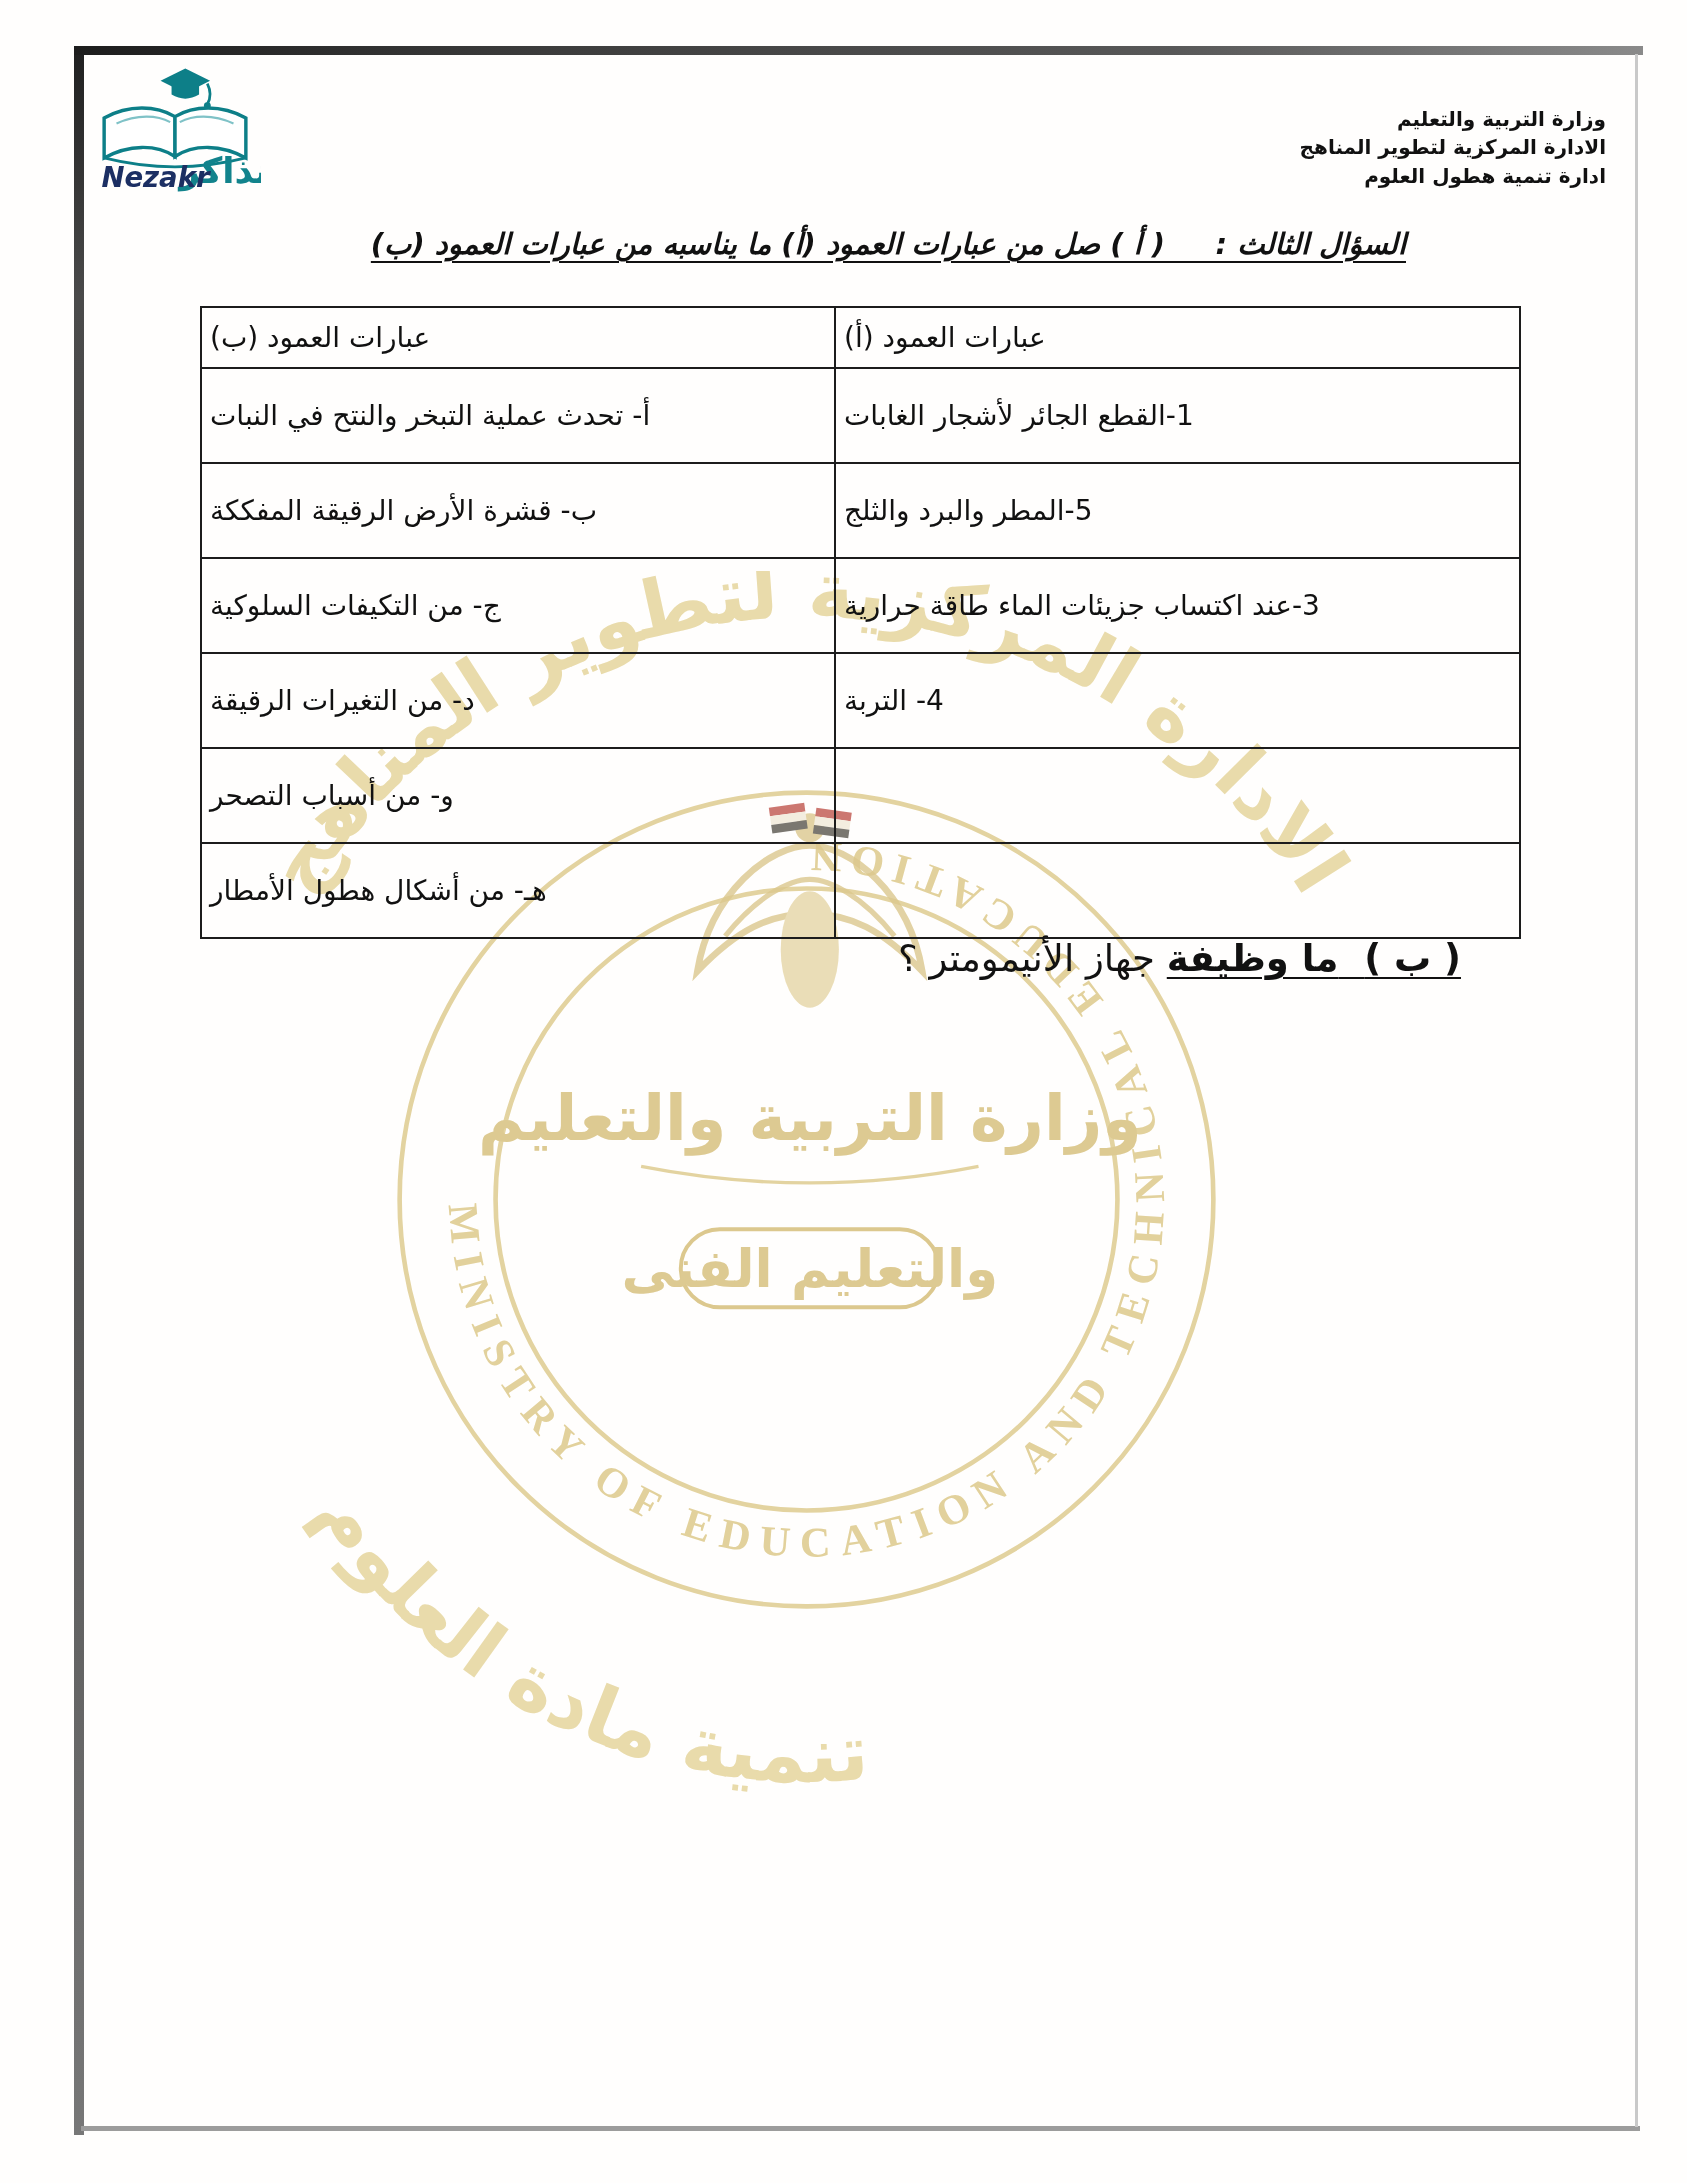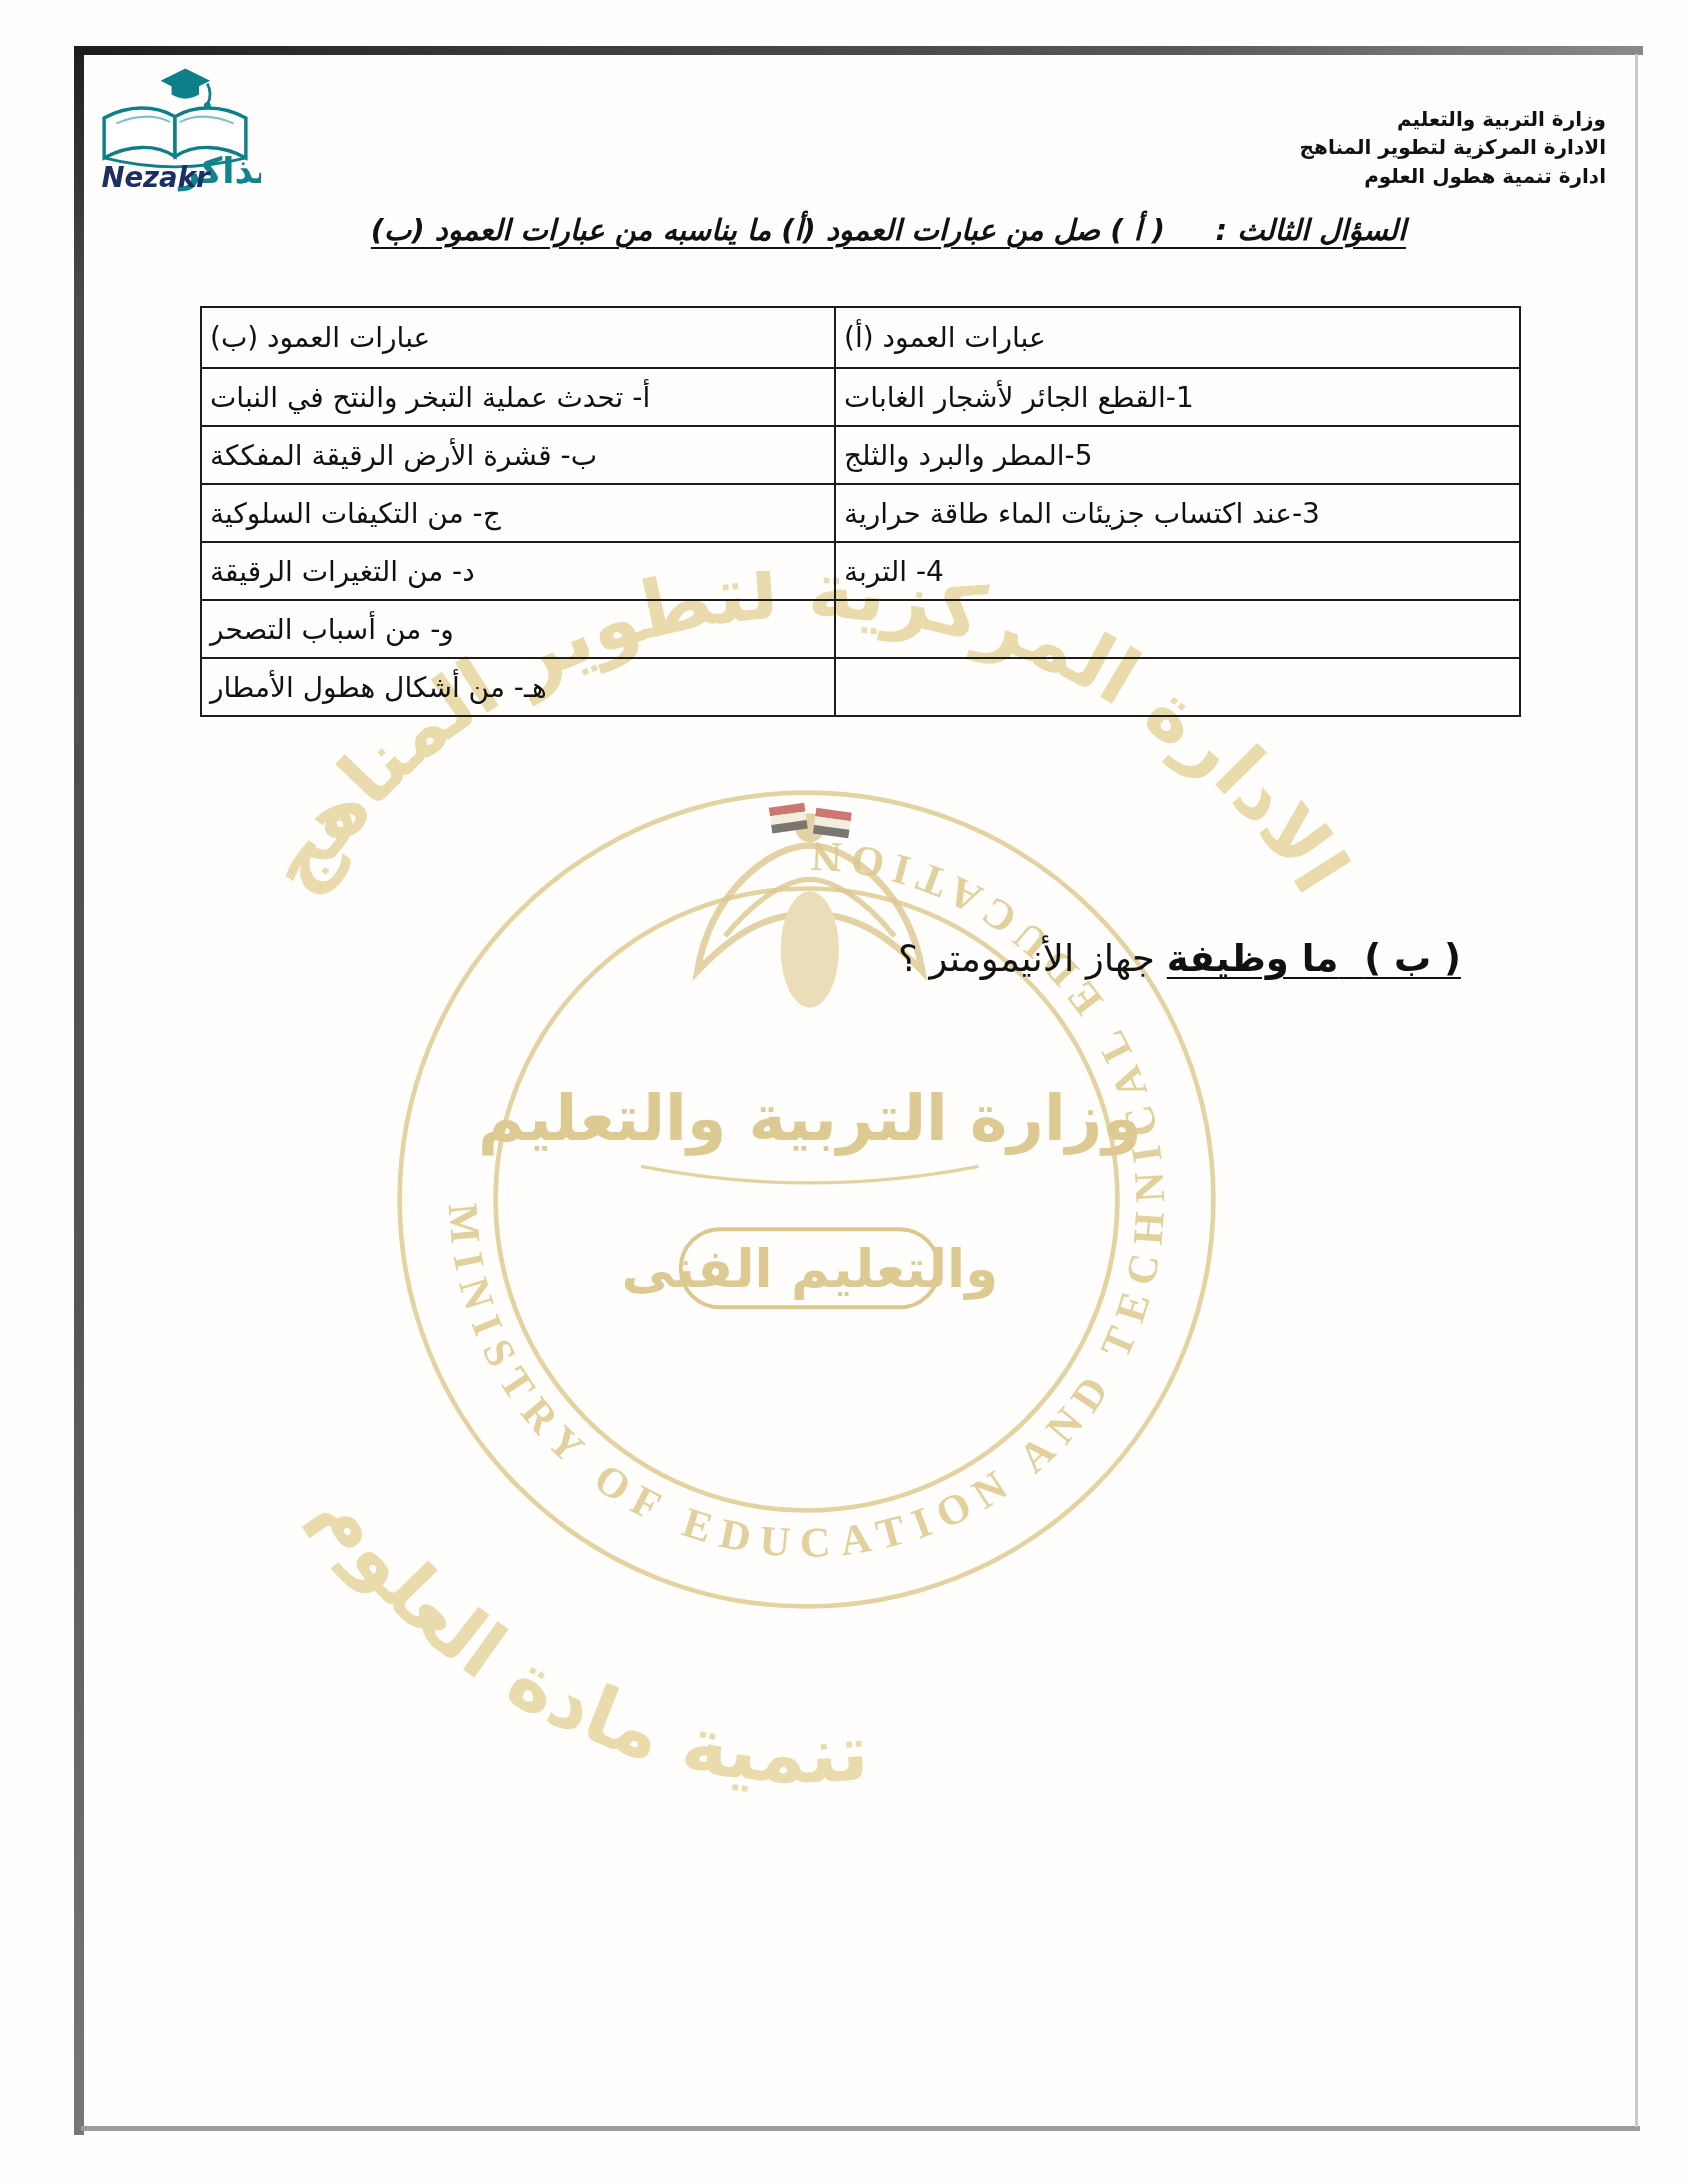--- a/index.html
+++ b/index.html
@@ -22,31 +22,31 @@
   .content { position:absolute; inset:0; z-index:1; }
 
   
   .letterhead { position:absolute; top:105px; right:81px; text-align:right; direction:rtl;
                 font-size:20px; font-weight:bold; line-height:28.4px; }
 
   
   .brand { position:absolute; left:89px; top:54px; width:172px; height:139px; }
 
   
-  .q-title { position:absolute; top:213px; right:281px; direction:rtl; font-size:29px; font-weight:bold;
+  .q-title { position:absolute; top:227px; right:281px; direction:rtl; font-size:29px; font-weight:bold;
              text-decoration:underline; text-underline-offset:6.6px; text-decoration-thickness:2px;
              white-space:nowrap; font-style:italic; }
 
   
   .match-table { position:absolute; left:200px; top:306px; width:1319px; border-collapse:collapse;
                  table-layout:fixed; direction:rtl; background:transparent; }
   .match-table td { border:2px solid #1c1c1c; vertical-align:middle; text-align:left;
                     padding:0 25px 0 8px; font-size:28px; line-height:1.25; }
   .match-table tr.head td { height:61px; }
-  .match-table tr.body td { height:58px; }
+  .match-table tr.body td { height:95px; }
 
   
   .part-b { position:absolute; top:937px; right:226px; direction:rtl; font-size:37px; white-space:nowrap; }
   .part-b .pb-em { font-weight:bold; text-decoration:underline; text-underline-offset:6px; text-decoration-thickness:2px; }
 
   svg text { font-family:"DejaVu Sans", sans-serif; }
   .wm-en text { font-family:"Liberation Serif", serif; }
 </style>
 </head>
 <body>

